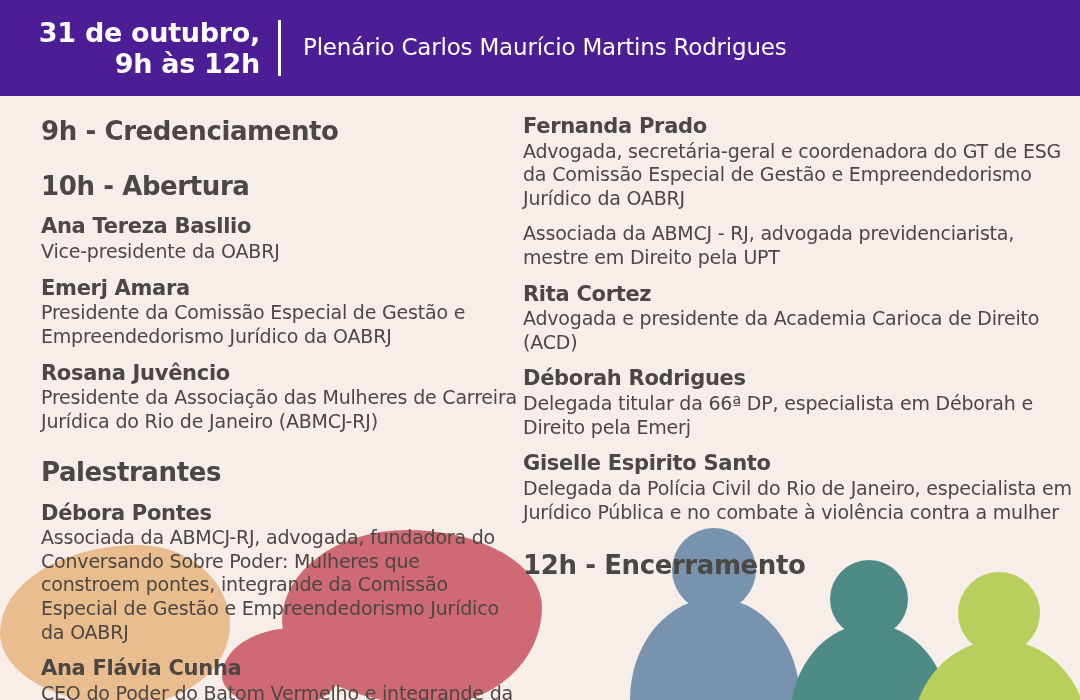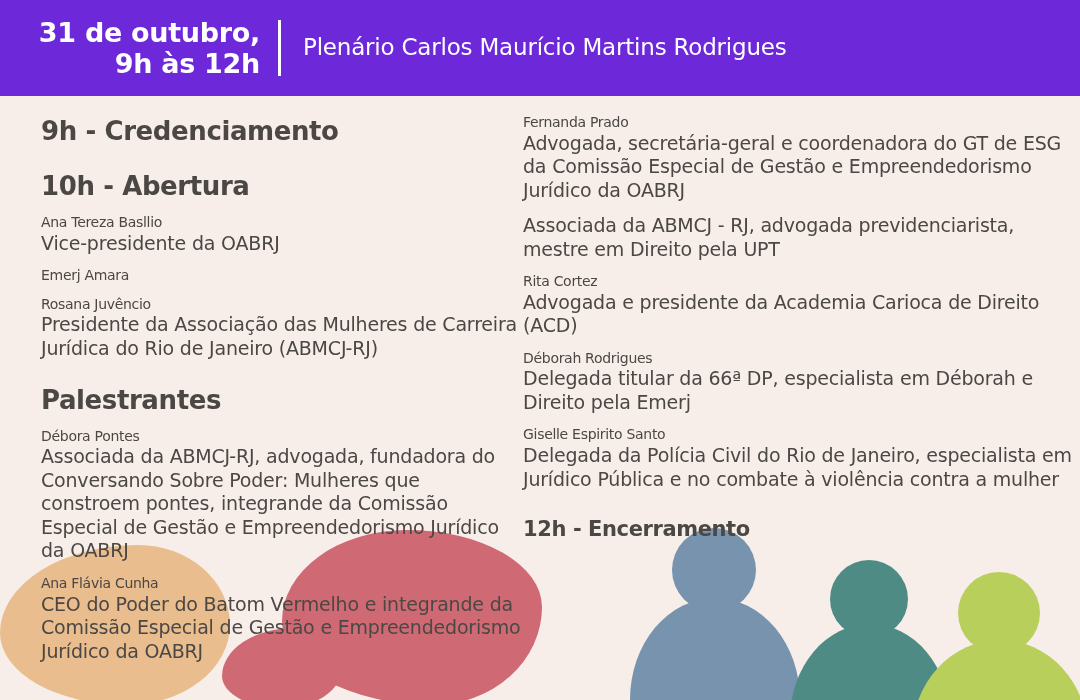--- a/index.html
+++ b/index.html
@@ -14,21 +14,21 @@
     font-family: "DejaVu Sans", sans-serif;
     position: relative;
   }
 
   
   .header {
     position: absolute;
     top: 0; left: 0;
     width: 1080px;
     height: 96px;
-    background: #6d28d9;
+    background: #4c1d95;
     display: flex;
     align-items: center;
     box-sizing: border-box;
     padding-left: 28px;
     z-index: 5;
   }
   .header-date {
     color: #ffffff;
     font-weight: bold;
     font-size: 27px;
@@ -76,37 +76,37 @@
     line-height: 1.2;
   }
   .gap-head { margin-top: 24px; }
 
   .person {
     margin-top: 12px;
   }
   .person:first-child { margin-top: 0; }
   .person-name {
     color: #4b4744;
-    font-weight: normal;
-    font-size: 14px;
+    font-weight: bold;
+    font-size: 21px;
     line-height: 1.18;
     letter-spacing: -0.3px;
   }
   .person-role {
     color: #4b4744;
     font-size: 19px;
     line-height: 1.24;
     letter-spacing: -0.2px;
     margin-top: 1px;
   }
 
   .closing {
     color: #4b4744;
     font-weight: bold;
-    font-size: 21px;
+    font-size: 26px;
     letter-spacing: -0.4px;
     margin-top: 26px;
   }
 
   
   .deco { position: absolute; z-index: 1; pointer-events: none; }
 
   .blob-tan {
     left: 0px; top: 545px;
     width: 230px; height: 160px;
@@ -190,20 +190,21 @@
     <div class="section-head">9h - Credenciamento</div>
 
     <div class="section-head gap-head">10h - Abertura</div>
 
     <div class="person">
       <div class="person-name">Ana Tereza Basllio</div>
       <div class="person-role">Vice-presidente da OABRJ</div>
     </div>
     <div class="person">
       <div class="person-name">Emerj Amara</div>
+      <div class="person-role">Presidente da Comissão Especial de Gestão e Empreendedorismo Jurídico da OABRJ</div>
     </div>
     <div class="person">
       <div class="person-name">Rosana Juvêncio</div>
       <div class="person-role">Presidente da Associação das Mulheres de Carreira Jurídica do Rio de Janeiro (ABMCJ-RJ)</div>
     </div>
 
     <div class="section-head gap-head">Palestrantes</div>
 
     <div class="person">
       <div class="person-name">Débora Pontes</div>

